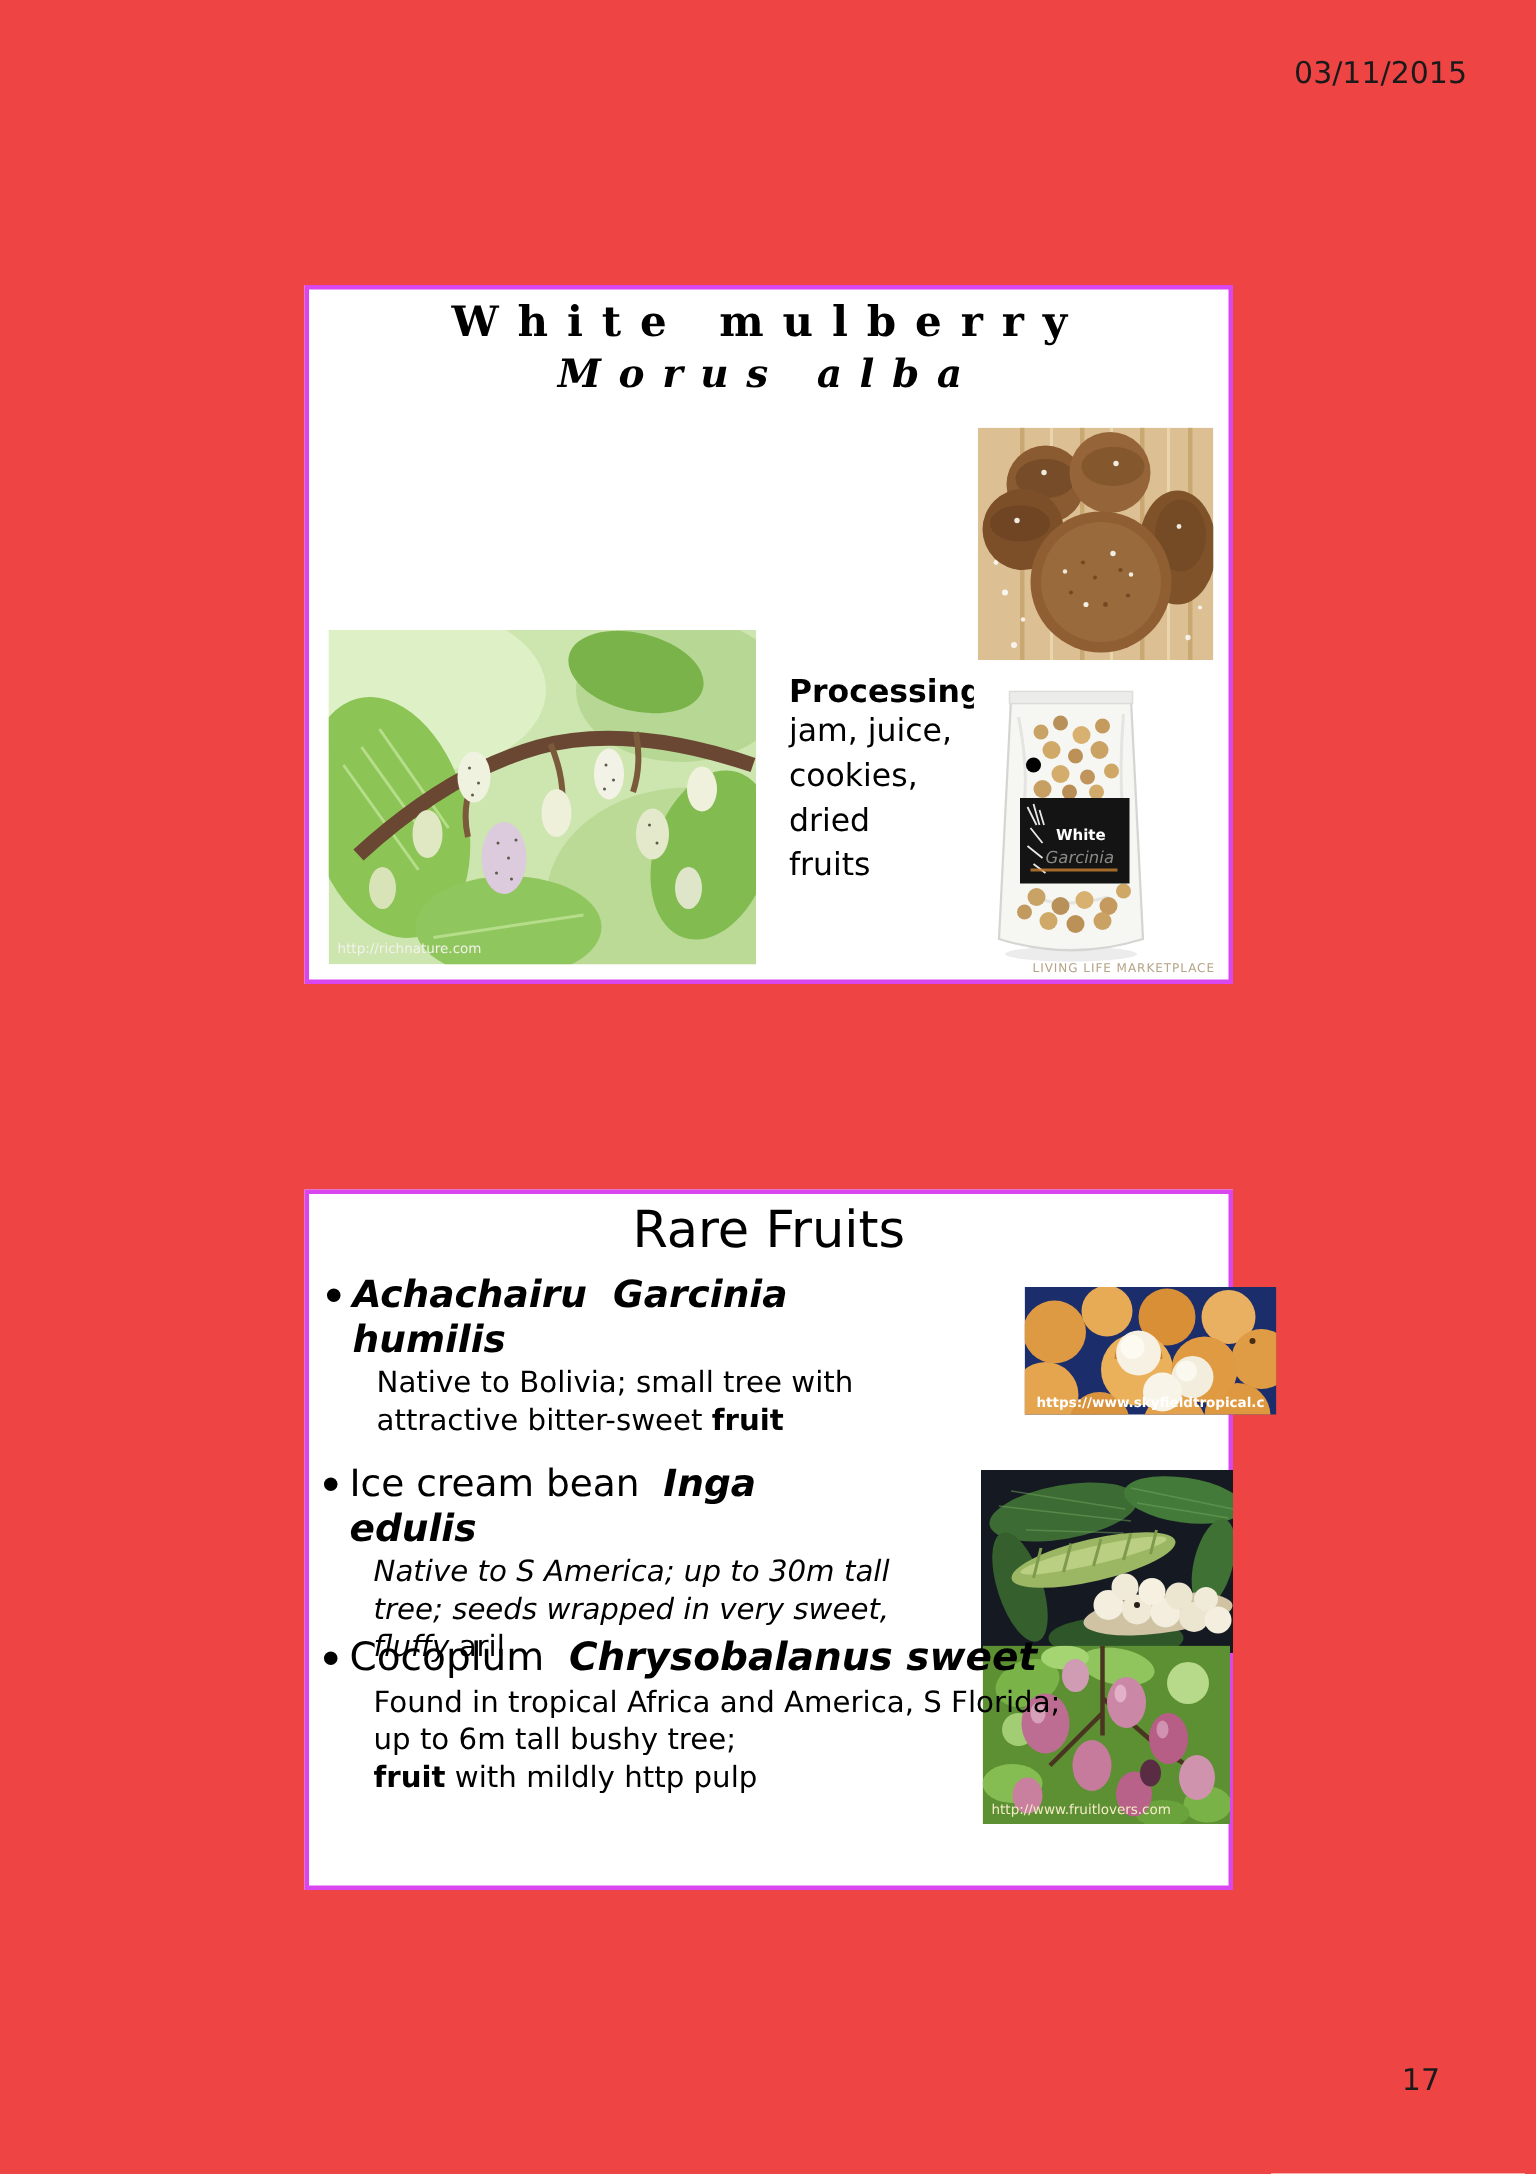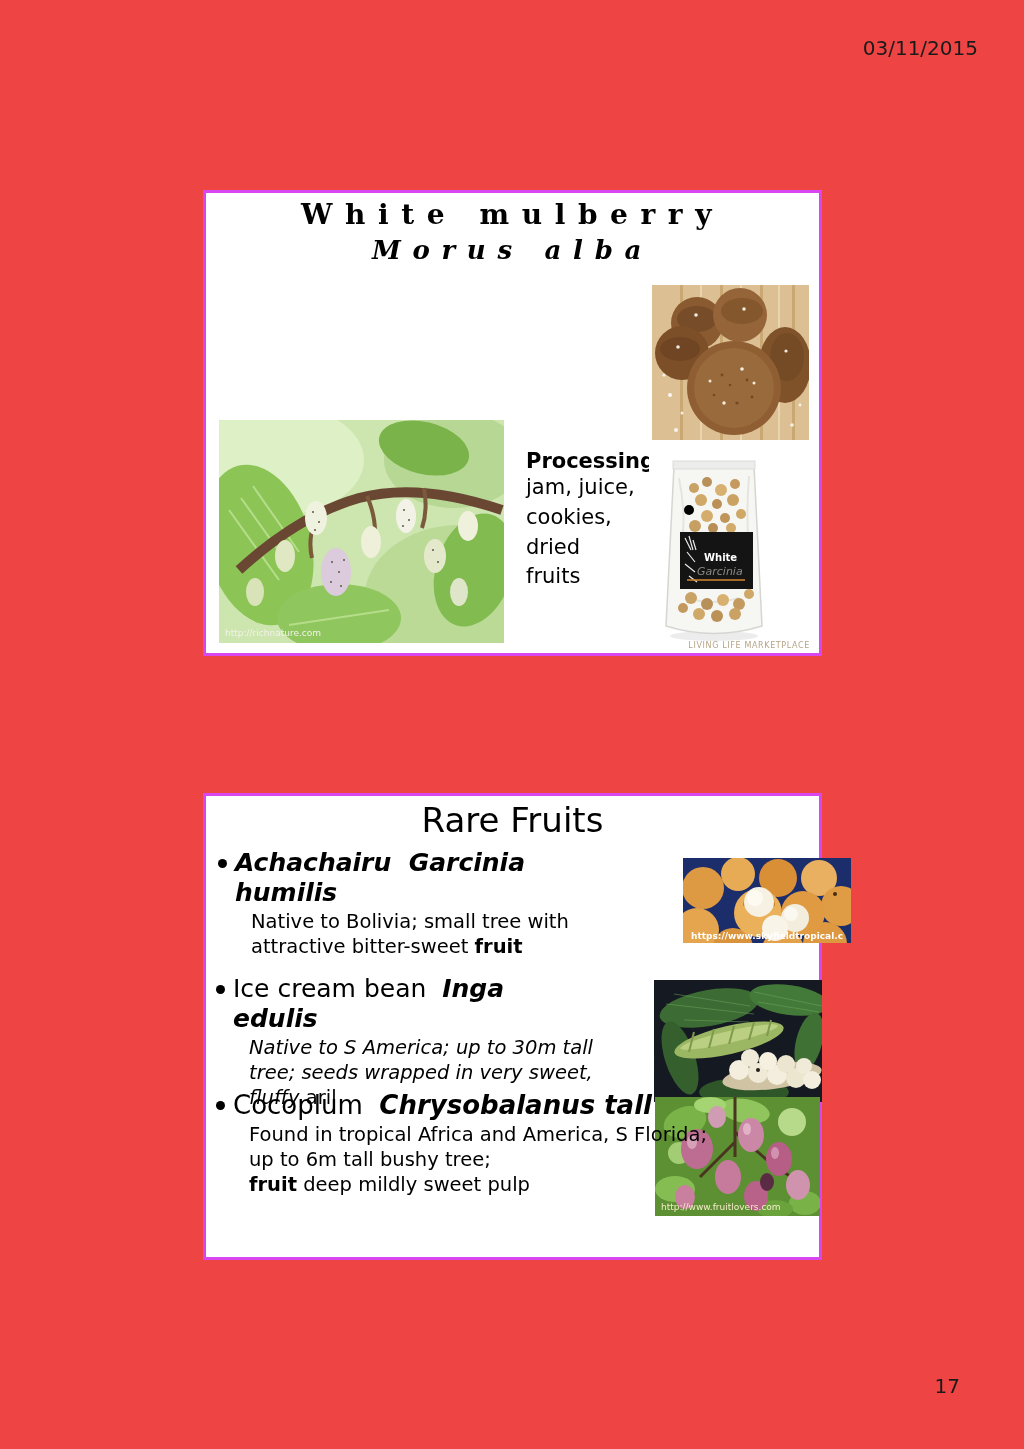--- a/index.html
+++ b/index.html
@@ -307,22 +307,22 @@
 edulis</span></div>
         <div class="bbody italic"><span>Native to S America; up to 30m tall
 tree; seeds wrapped in very sweet,
 fluffy </span><span class="reg">aril</span></div>
       </div>
     </div>
 
     <div class="bullet" id="bullet3">
       <span class="dot"></span>
       <div class="btext">
-        <div class="bhead"><span>Cocoplum &nbsp;</span><span class="bi">Chrysobalanus tall</span></div>
+        <div class="bhead"><span>Cocoplum &nbsp;</span><span class="bi">Chrysobalanus sweet</span></div>
         <div class="bbody"><span>Found in tropical Africa and America, S Florida;
 up to 6m tall bushy tree;
-</span><span class="bold">fruit</span><span> deep mildly sweet pulp</span></div>
+</span><span class="bold">fruit</span><span> with mildly http pulp</span></div>
       </div>
     </div>
   </div>
 
   <div class="pagenum">17</div>
 </div>
 
 </body></html>

